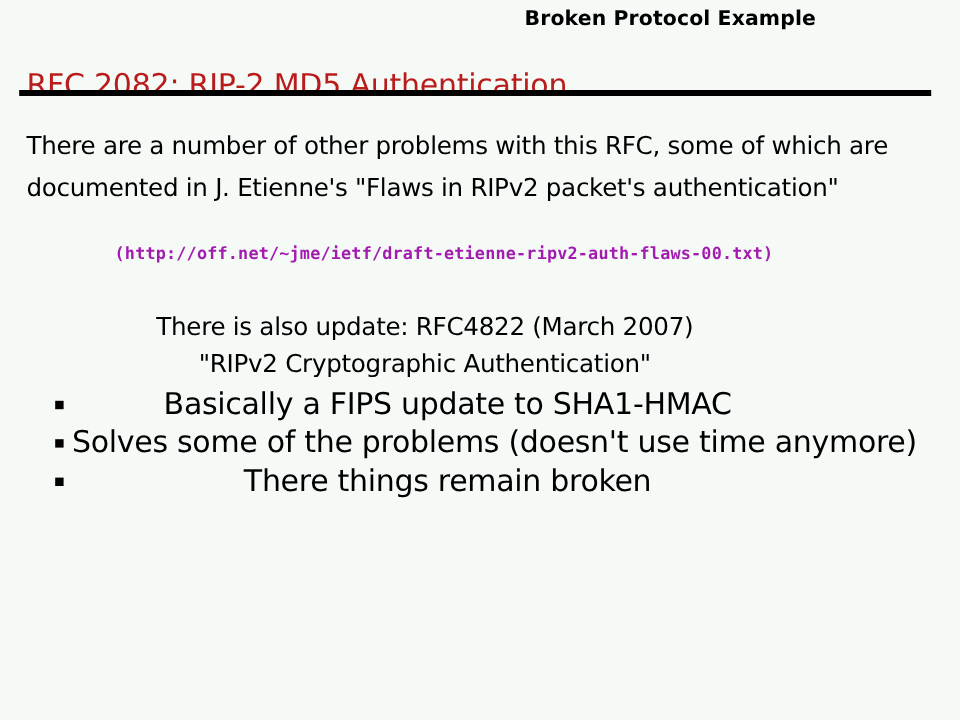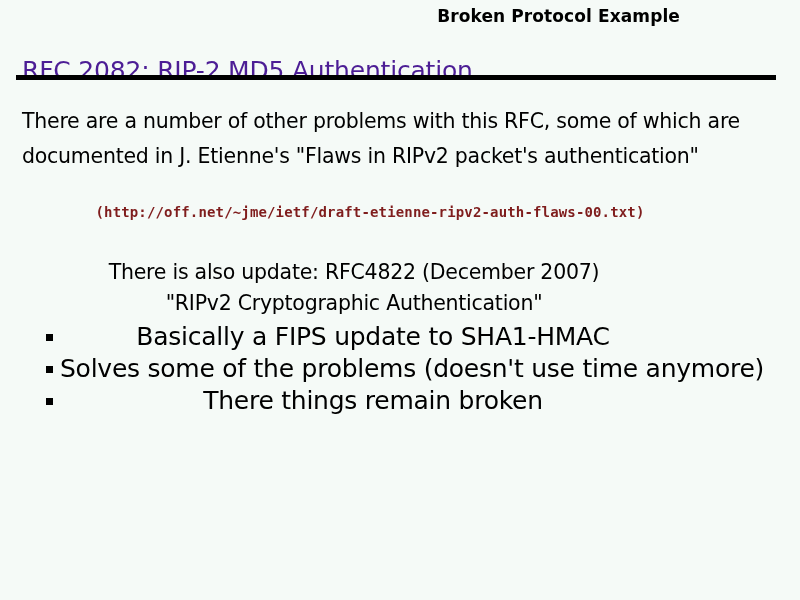--- a/index.html
+++ b/index.html
@@ -45,21 +45,21 @@
   .slide-title {
     position: absolute;
     top: 38px;
     left: 22px;
     right: 24px;
     font-family: "DejaVu Sans", sans-serif;
     font-size: 25px;
     font-weight: 400;
     line-height: 32px;
     letter-spacing: -0.2px;
-    color: #4c1d95;
+    color: #b91c1c;
     white-space: nowrap;
   }
 
   
   .title-rule {
     position: absolute;
     top: 75px;
     left: 16px;
     width: 760px;
     height: 5px;
@@ -87,21 +87,21 @@
 
   
   .url-block {
     margin-top: 28px;
     margin-left: 32px;
     font-family: "DejaVu Sans Mono", monospace;
     font-size: 14px;
     font-weight: 700;
     line-height: 20px;
     letter-spacing: 0.15px;
-    color: #7f1d1d;
+    color: #a21caf;
     white-space: nowrap;
   }
 
   
   .block-two {
     margin-top: 35px;
   }
 
   .block-two .para {
     line-height: 31px;
@@ -150,21 +150,21 @@
   <div class="body-area">
 
     <div class="para-block">
       <div class="para">There are a number of other problems with this RFC, some of which are</div>
       <div class="para">documented in J. Etienne's "Flaws in RIPv2 packet's authentication"</div>
     </div>
 
     <div class="url-block">(http://off.net/~jme/ietf/draft-etienne-ripv2-auth-flaws-00.txt)</div>
 
     <div class="block-two">
-      <div class="para">There is also update:  RFC4822 (December 2007)</div>
+      <div class="para">There is also update:  RFC4822 (March 2007)</div>
       <div class="para">"RIPv2 Cryptographic Authentication"</div>
     </div>
 
     <ul class="bullet-list">
       <li class="bullet-item">
         <span class="bullet-marker"></span>
         <span>Basically a FIPS update to SHA1-HMAC</span>
       </li>
       <li class="bullet-item">
         <span class="bullet-marker"></span>

